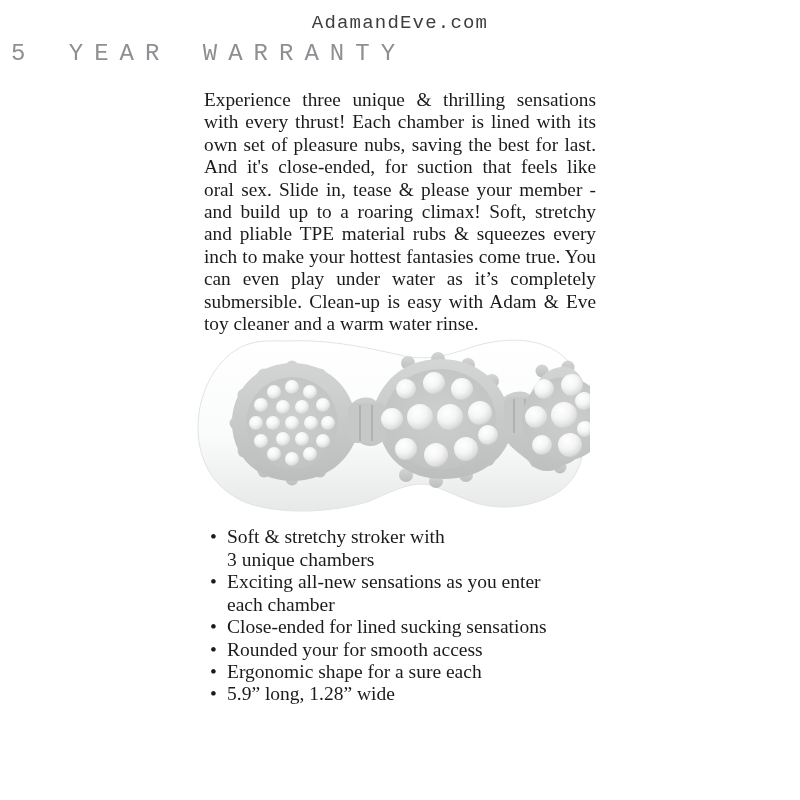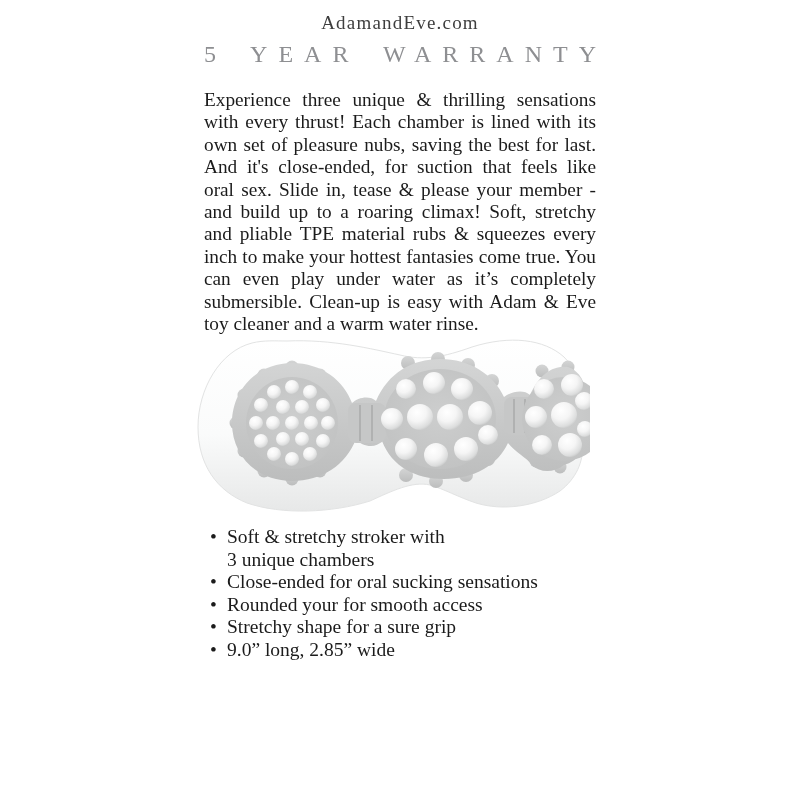--- a/index.html
+++ b/index.html
@@ -8,30 +8,30 @@
     width: 800px;
     height: 800px;
     background: #ffffff;
     overflow: hidden;
     font-family: "Liberation Serif", serif;
     color: #1b1b1b;
   }
   .site-title {
     padding-top: 12px;
     text-align: center;
-    font-family: Liberation Serif, serif;
+    font-family: Liberation Mono, monospace;
     font-size: 19px;
     line-height: 22px;
     letter-spacing: 1.2px;
     color: #3e3e3e;
   }
   .warranty {
     margin-top: 7px;
-    text-align: center;
-    font-family: Liberation Serif, serif;
+    text-align: left;
+    font-family: Liberation Mono, monospace;
     font-size: 24px;
     line-height: 26px;
     letter-spacing: 11px;
     word-spacing: 7px;
     text-indent: 11px;
     color: #8e8f92;
   }
   .description {
     width: 392px;
     margin: 22px auto 0;
@@ -220,19 +220,21 @@
         <circle cx="350" cy="110" r="10"></circle>
           <circle cx="378" cy="110" r="12"></circle>
         <circle cx="393" cy="94" r="8"></circle>
       </g>
     </svg>
   </figure>
 
   <ul class="features">
     <li>Soft &amp; stretchy stroker with
 3 unique chambers</li>
-    <li>Close-ended for oral sucking sensations</li>
+    <li>Exciting all-new sensations as you enter
+each chamber</li>
+    <li>Close-ended for lined sucking sensations</li>
     <li>Rounded your for smooth access</li>
-    <li>Stretchy shape for a sure grip</li>
-    <li>9.0” long, 2.85” wide</li>
+    <li>Ergonomic shape for a sure each</li>
+    <li>5.9” long, 1.28” wide</li>
   </ul>
 
 </div>
 
 </body></html>

